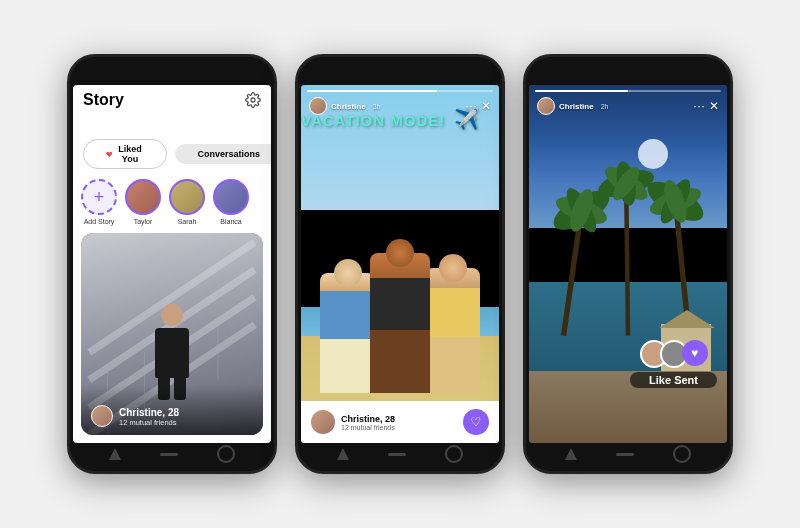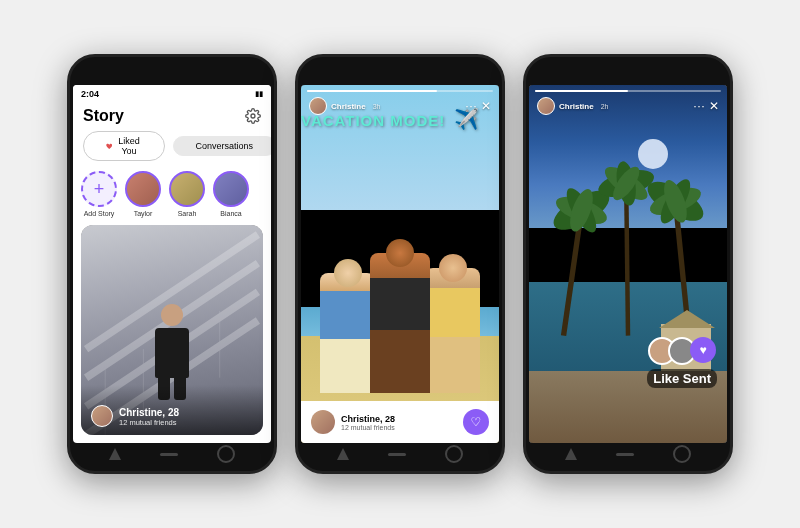--- a/index.html
+++ b/index.html
@@ -123,24 +123,25 @@
       align-items: center;
     }
 
     .tab-btn {
       display: flex;
       align-items: center;
       gap: 4px;
       padding: 4px 22px;
       border-radius: 20px;
       font-size: 9px;
-      font-weight: 400;
+      font-weight: 700;
       border: 1.5px solid #ddd;
       background: transparent;
       cursor: pointer;
+      margin-top: 24px;
     }
 
     .tab-btn.liked {
       border-color: #ccc;
     }
 
     .tab-btn.conversations {
       background: #E8E8E8;
       border-color: #E8E8E8;
     }
@@ -530,23 +531,23 @@
       border-radius: 50%;
       display: flex;
       align-items: center;
       justify-content: center;
       margin-left: -6px;
     }
 
     .like-sent-label {
       background: rgba(0,0,0,0.6);
       color: #fff;
-      font-size: 13px;
+      font-size: 11px;
       font-weight: 600;
-      padding: 2px 6px;
+      padding: 2px 19px;
       border-radius: 8px;
     }
 
     
     .av-taylor { background: linear-gradient(135deg, #c8806e, #a06050); }
     .av-sarah { background: linear-gradient(135deg, #c8b070, #a09050); }
     .av-bianca { background: linear-gradient(135deg, #8080c0, #6060a0); }
 
     
     .mini-av-christine {
@@ -608,26 +609,20 @@
     .p2-head { background: radial-gradient(circle, #c87840, #8a5020); }
     .p3-head { background: radial-gradient(circle, #e8c090, #c89060); }
   </style>
 </head>
 <body>
 
 <div class="phone">
   <div class="phone-screen">
     <div class="dating-screen">
 
-      <div class="status-bar">
-        <span class="status-time">2:04</span>
-        <div class="status-icons">
-          <span>▮▮</span>
-        </div>
-      </div>
 
       <div class="dating-header">
         <span class="dating-title">Story</span>
         <svg width="16" height="16" viewBox="0 0 24 24" fill="none" stroke="#555" stroke-width="2">
           <circle cx="12" cy="12" r="3"></circle>
           <path d="M19.4 15a1.65 1.65 0 0 0 .33 1.82l.06.06a2 2 0 0 1-2.83 2.83l-.06-.06a1.65 1.65 0 0 0-1.82-.33 1.65 1.65 0 0 0-1 1.51V21a2 2 0 0 1-4 0v-.09A1.65 1.65 0 0 0 9 19.4a1.65 1.65 0 0 0-1.82.33l-.06.06a2 2 0 0 1-2.83-2.83l.06-.06A1.65 1.65 0 0 0 4.68 15a1.65 1.65 0 0 0-1.51-1H3a2 2 0 0 1 0-4h.09A1.65 1.65 0 0 0 4.6 9a1.65 1.65 0 0 0-.33-1.82l-.06-.06a2 2 0 0 1 2.83-2.83l.06.06A1.65 1.65 0 0 0 9 4.68a1.65 1.65 0 0 0 1-1.51V3a2 2 0 0 1 4 0v.09a1.65 1.65 0 0 0 1 1.51 1.65 1.65 0 0 0 1.82-.33l.06-.06a2 2 0 0 1 2.83 2.83l-.06.06A1.65 1.65 0 0 0 19.4 9a1.65 1.65 0 0 0 1.51 1H21a2 2 0 0 1 0 4h-.09a1.65 1.65 0 0 0-1.51 1z"></path>
         </svg>
       </div>
 
       <div class="tab-row">

